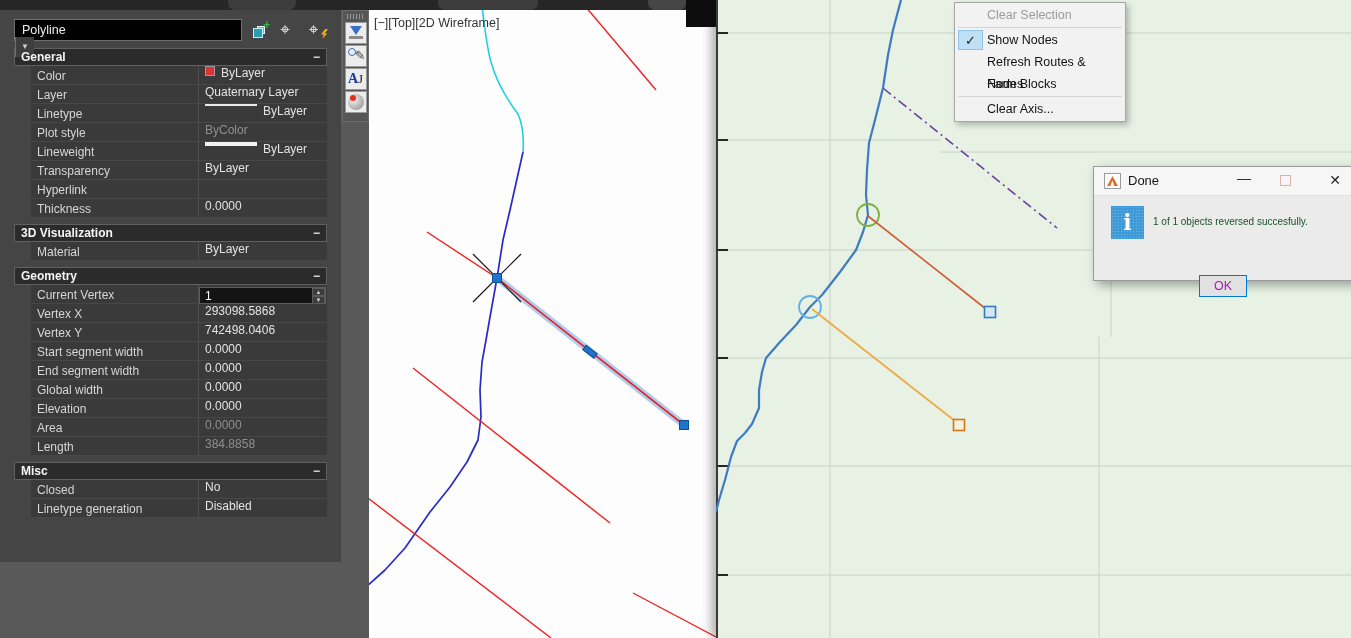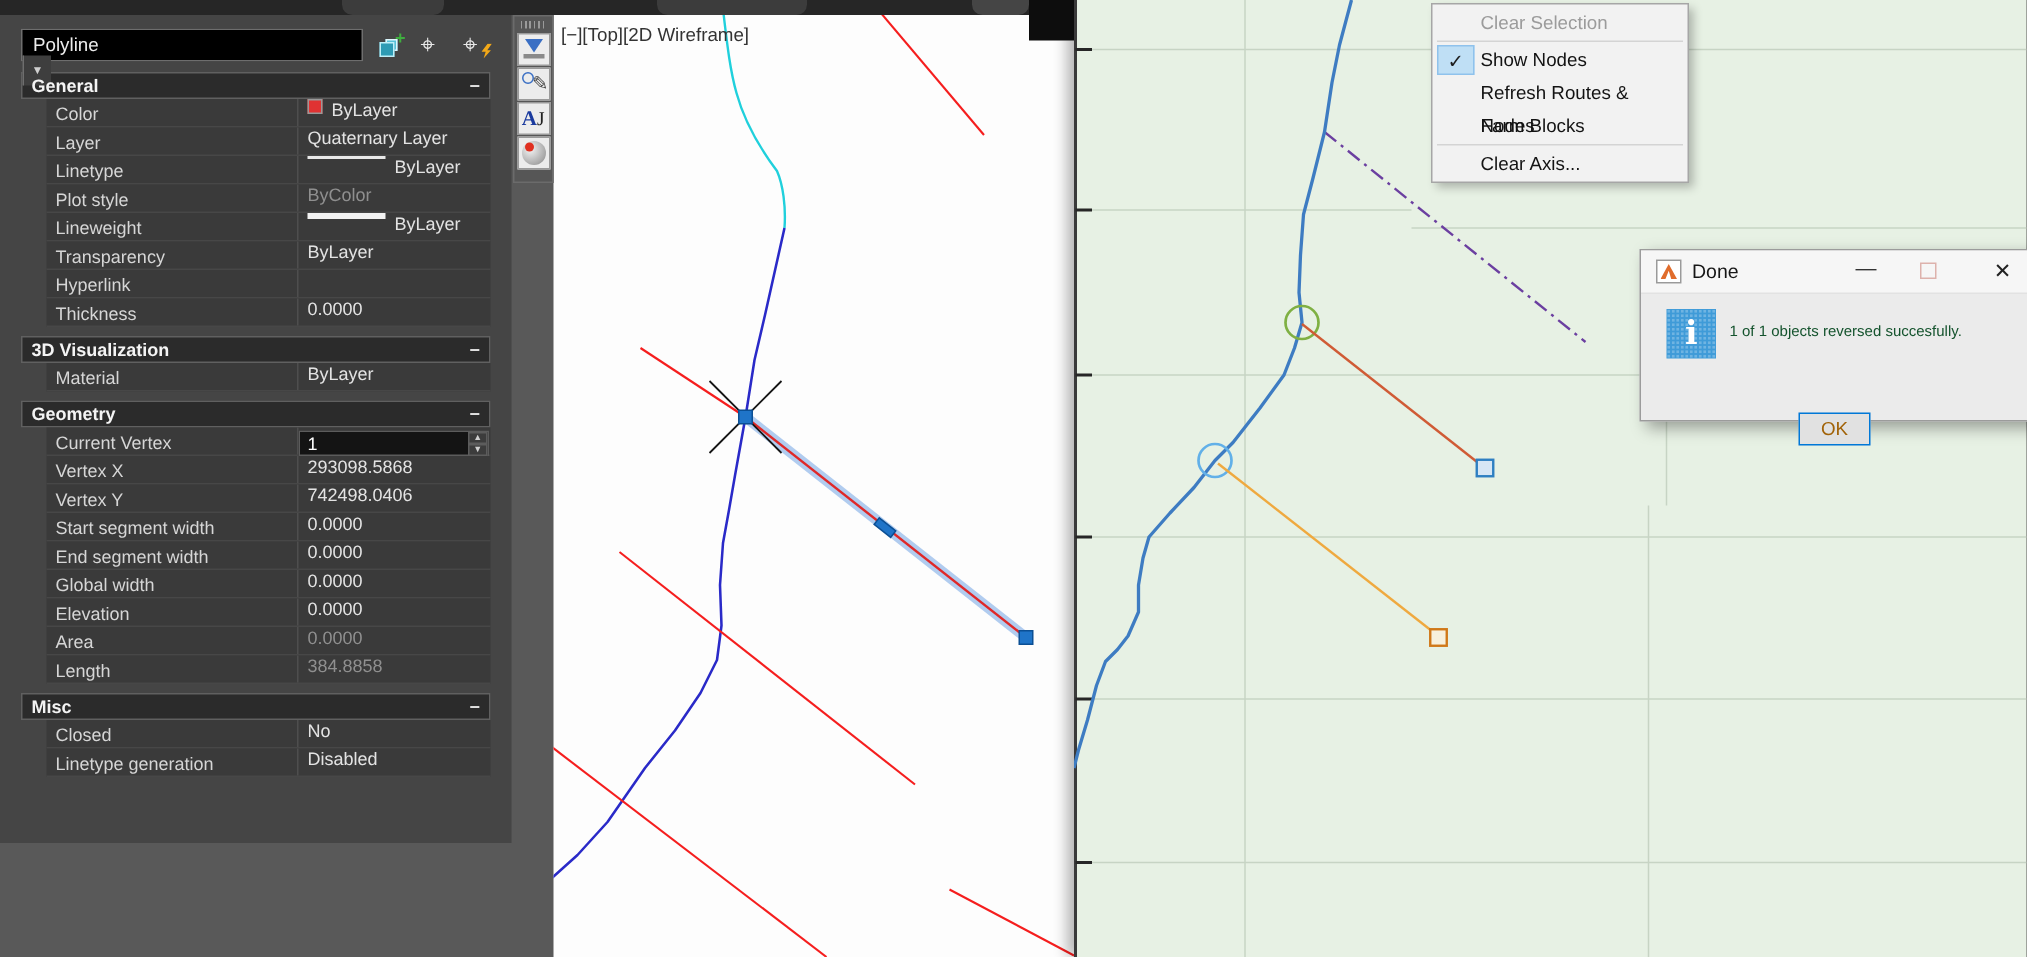--- a/index.html
+++ b/index.html
@@ -101,21 +101,21 @@
   .dlg-max   { position:absolute; left:186px; top:8px; width:11px; height:11px; border:1px solid #ddb2ac; }
   .dlg-close { position:absolute; left:229px; top:5px; width:24px; text-align:center; color:#222; font-size:14px; }
   .dlg-body { position:relative; height:85px; }
   .info-ico { position:absolute; left:17px; top:10px; width:33px; height:33px; background:#3f9bd8;
               color:#fff; text-align:center; font-family:"DejaVu Serif",serif;
               font-size:22px; line-height:33px; font-weight:bold;
               background-image:radial-gradient(rgba(255,255,255,.25) 1px, transparent 1px);
               background-size:3px 3px; }
   .dlg-msg { position:absolute; left:59px; top:20px; font-size:10px; color:#14532d; }
   .ok-btn { position:absolute; left:105px; top:79px; width:48px; height:22px; background:#e1e1e1;
-            border:1px solid #0078d7; font-size:12.5px; text-align:center; line-height:20px; color:#a16207; }
+            border:1px solid #0078d7; font-size:12.5px; text-align:center; line-height:20px; color:#a21caf; }
 </style>
 </head>
 <body>
 
 <div class="abs top-strip">
   <div class="tab-hint" style="left:228px;width:68px;"></div>
   <div class="tab-hint" style="left:438px;width:100px;"></div>
   <div class="tab-hint" style="left:648px;width:38px;background:#454545;"></div>
 </div>
 <div class="abs corner-black"></div>

